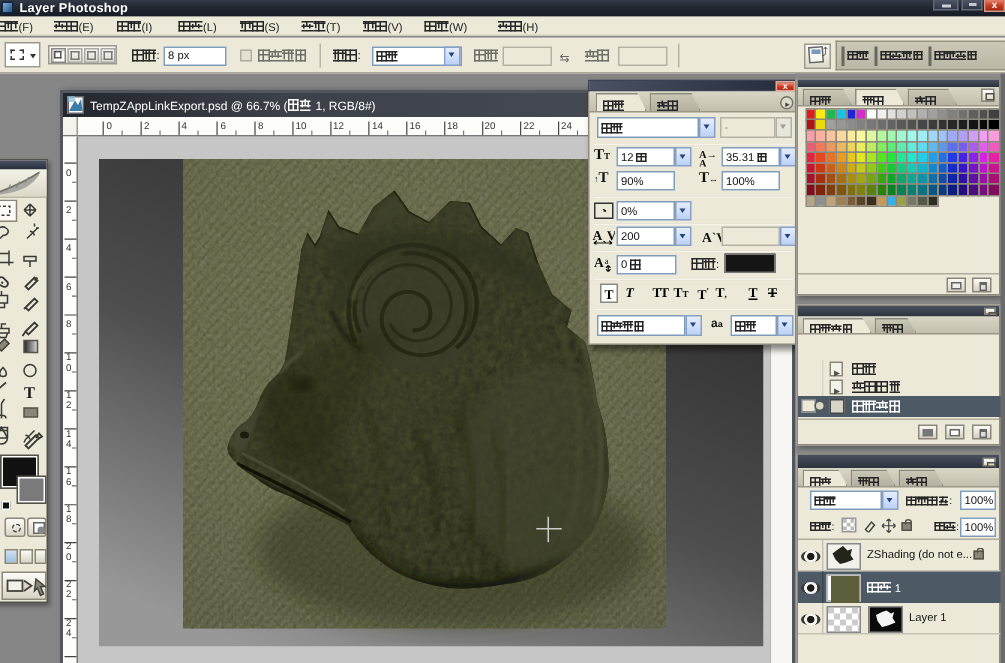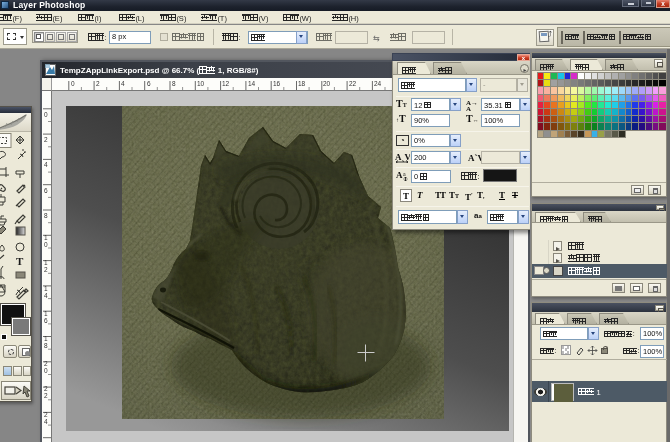--- a/index.html
+++ b/index.html
@@ -179,21 +179,21 @@
  </div>
 </div>
 
 <div class="abs" style="left:40px;top:60px;width:490px;height:382px;background:#c6c6c6;border:2px solid #52565e;border-bottom:none;box-shadow:2px 0 4px rgba(0,0,0,.3)">
  <div class="abs" style="left:0;top:0;width:486px;height:16px;background:linear-gradient(90deg,#23262c,#3c4048 30%,#4a4e57)">
   <div class="abs" style="left:3px;top:2px;width:11px;height:12px;background:#fdfdfd;border:1px solid #666"></div>
   <svg width="11" height="12" style="position:absolute;left:3px;top:2px">
           <path d="M1 10 L5 3 L7 6 L9 2 L10 10 Z" fill="#3a7ca8"></path>
           <path d="M0 0 L5 0 L5 4 L0 4 Z" fill="#8ab6d4" opacity=".7"></path>
         </svg>
-  <div class="abs" style="left:18px;top:3.5px;font-size:8px;font-weight:bold;color:#fff;white-space:nowrap">TempZAppLinkExport.psd @ 66.7% (<i class="cj w" style="vertical-align:-1px"></i><i class="cj v3 w" style="vertical-align:-1px"></i> 1, RGB/8#)</div>
+  <div class="abs" style="left:18px;top:3.5px;font-size:8px;font-weight:normal;color:#fff;white-space:nowrap">TempZAppLinkExport.psd @ 66.7% (<i class="cj w" style="vertical-align:-1px"></i><i class="cj v3 w" style="vertical-align:-1px"></i> 1, RGB/8#)</div>
  </div>
  <svg width="476" height="13" style="position:absolute;left:10px;top:16px;background:#fdfdfa;border-bottom:1px solid #777">
   <g stroke="#444" stroke-width="0.8">
    <line x1="16.8" y1="3" x2="16.8" y2="13"></line>
           <line x1="42.1" y1="3" x2="42.1" y2="13"></line>
           <line x1="67.4" y1="3" x2="67.4" y2="13"></line>
           <line x1="92.7" y1="3" x2="92.7" y2="13"></line>
           <line x1="118" y1="3" x2="118" y2="13"></line>
           <line x1="143.3" y1="3" x2="143.3" y2="13"></line>
           <line x1="168.6" y1="3" x2="168.6" y2="13"></line>
@@ -741,22 +741,40 @@
  <div class="abs" style="left:43px;top:42px;width:10px;height:10px"><svg width="10" height="10">
           <path d="M2 8 l4-5 l2 2 l-4 5 z" fill="none" stroke="#444" stroke-width="1"></path>
         </svg></div>
  <div class="abs" style="left:55px;top:42px;width:11px;height:11px"><svg width="11" height="11">
           <path d="M5.5 1 v9 M1 5.5 h9 M5.5 1 l-1.5 1.5 M5.5 1 l1.5 1.5 M5.5 10 l-1.5-1.5 M5.5 10 l1.5-1.5 M1 5.5 l1.5-1.5 M1 5.5 l1.5 1.5 M10 5.5 l-1.5-1.5 M10 5.5 l-1.5 1.5" stroke="#444" stroke-width=".8" fill="none"></path>
         </svg></div>
  <div class="lockico" style="left:69px;top:45px"></div>
  <div class="abs" style="left:91px;top:44px"><i class="cj s6"></i><i class="cj v3 s6"></i><span style="font-size:7px">:</span></div>
  <div class="fld" style="left:108px;top:42px;width:24px;height:13px">100%</div>
  <div class="abs" style="left:0;top:56px;width:136px;height:1px;background:#b0ad9e"></div>
+ <div class="abs" style="left:0;top:57px;width:136px;height:21px;border-bottom:1px solid #c6c3b4">
+  <div class="eye" style="left:2px;top:6.5px"></div>
+        <div class="abs" style="left:16px;top:0;width:1px;height:21px;background:#c6c3b4"></div>
+  <div class="abs" style="left:19px;top:1.5px;width:23px;height:18px;background:#f2f1ec;border:1px solid #888"><svg width="21" height="16">
+            <path d="M7 3 L10 1 L13 4 L16 3 L15 7 L17 10 L12 12 L8 13 L5 10 L3 6 Z" fill="#23251a"></path>
+          </svg></div>
+  <div class="abs" style="left:46px;top:6px;font-size:7.5px;color:#111;white-space:nowrap">ZShading (do not e...</div>
+  <div class="lockico" style="left:117px;top:7px"></div>
+ </div>
  <div class="abs" style="left:0;top:78px;width:136px;height:21px;background:#4d5a66">
   <div class="eye" style="left:2px;top:6.5px"></div>
         <div class="abs" style="left:16px;top:0;width:1px;height:21px;background:#3a4550"></div>
   <div class="abs" style="left:19px;top:1.5px;width:23px;height:18px;background:#fff;border:1px solid #bbb">
           <div class="abs" style="left:2px;top:0;width:19px;height:18px;background:#5c5e3c"></div>
         </div>
   <div class="abs" style="left:46px;top:6.5px"><i class="cj w"></i><i class="cj v3 w"></i><span style="font-size:7.5px;color:#fff"> 1</span></div>
  </div>
+ <div class="abs" style="left:0;top:99px;width:136px;height:21px;border-bottom:1px solid #c6c3b4">
+  <div class="eye" style="left:2px;top:6.5px"></div>
+        <div class="abs" style="left:16px;top:0;width:1px;height:21px;background:#c6c3b4"></div>
+  <div class="abs" style="left:19px;top:1.5px;width:23px;height:18px;border:1px solid #888;background:repeating-conic-gradient(#fff 0 25%,#ccc 0 50%) 0 0/8px 8px"></div>
+  <div class="abs" style="left:47px;top:1.5px;width:23px;height:18px;background:#0a0a0a;border:1px solid #888"><svg width="21" height="16">
+            <path d="M8 3 L11 2 L14 4 L16 3 L15 7 L17 10 L12 12 L8 13 L5 9 L4 5 Z" fill="#f4f4f4"></path>
+          </svg></div>
+  <div class="abs" style="left:74px;top:6px;font-size:7.5px;color:#111;white-space:nowrap">Layer 1</div>
+ </div>
 </div>
 <div class="abs" style="left:667px;top:49px;width:3px;height:393px;background:#6a6a6a"></div>
 </div>
 </body></html>

